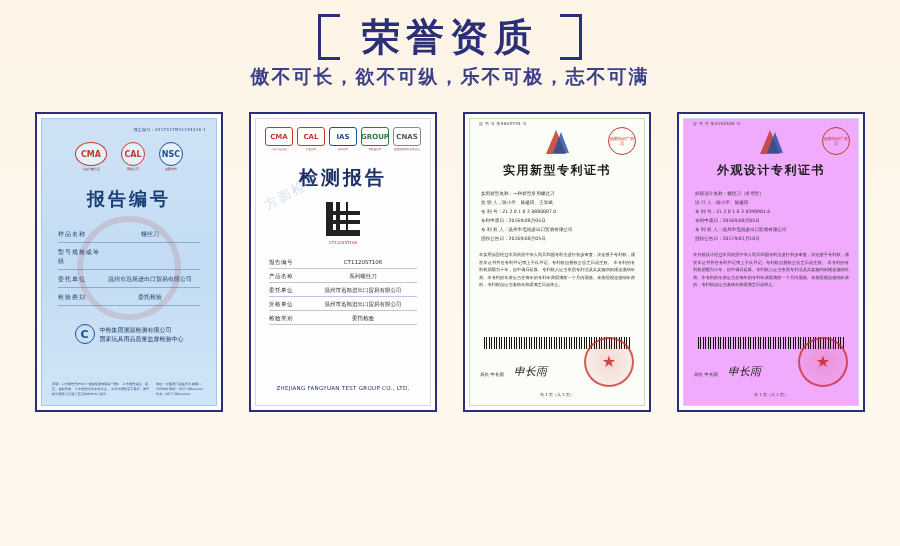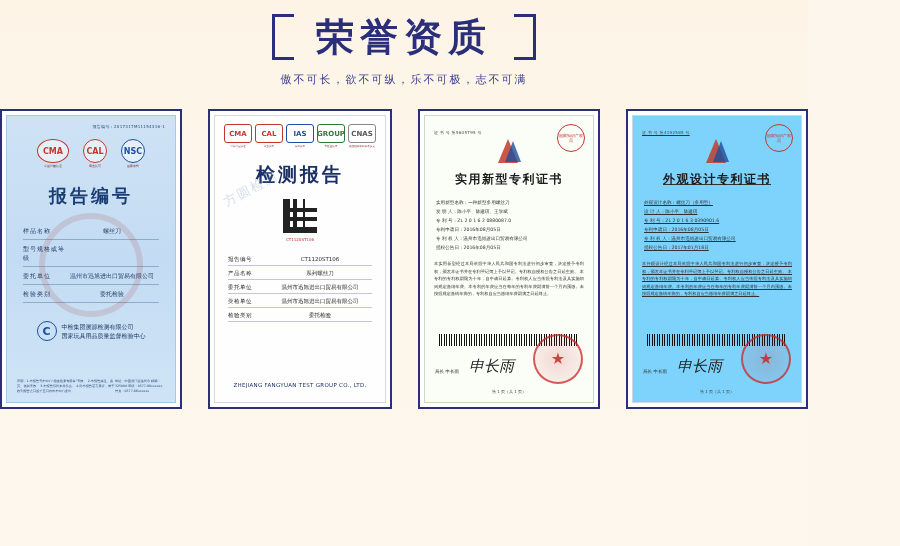--- a/index.html
+++ b/index.html
@@ -8,21 +8,21 @@
   }
   body {
     width: 900px;
     height: 546px;
     background: #fdf6ec;
     font-family: "Liberation Sans", sans-serif;
     overflow: hidden;
     position: relative;
   }
   .page {
-    width: 808px;
+    width: 900px;
     height: 546px;
     position: relative;
     background: linear-gradient(180deg, #fdf4e6 0%, #fdf6ea 40%, #fdf7ee 100%);
   }
 
   
   .header {
     padding-top: 14px;
     text-align: center;
   }
@@ -66,25 +66,26 @@
     line-height: 46px;
   }
   .sub-title {
     margin-top: 12px;
     font-size: 16px;
     color: #5b5fa6;
     letter-spacing: 1px;
     font-family: "DejaVu Sans", sans-serif;
   }
   .tagline {
-    margin-top: 12px;
-    font-size: 11px;
+    margin-top: 4px;
+    font-size: 19px;
     color: #3a3f8a;
     letter-spacing: 2px;
     font-family: "DejaVu Sans", sans-serif;
+    font-weight: bold;
   }
 
   
   .certs {
     margin-top: 22px;
     display: flex;
     justify-content: center;
     gap: 26px;
   }
   .cert-frame {
@@ -295,21 +296,21 @@
     transform: rotate(-28deg);
     letter-spacing: 2px;
     pointer-events:none;
   }
 
   
   .c34 {
     background: #fbfdf7;
     border: 1px solid #cdd9c2;
     box-sizing: border-box;
-    padding: 14px 9px;
+    padding: 2px 9px;
     position: relative;
   }
   .c34 .hdr {
     font-size: 4px;
     color: #444;
     letter-spacing: .3px;
   }
   .c34 .emblem {
     margin: 4px auto 0 auto;
     width: 34px; height: 26px;
@@ -361,41 +362,41 @@
     position:absolute; left: 14px; right: 14px; bottom: 56px;
     height: 12px;
     background: repeating-linear-gradient(90deg, #111 0 1px, transparent 1px 2px, #111 2px 3px, transparent 3px 5px);
   }
   .c34 .sign-row {
     position:absolute; left: 10px; bottom: 26px;
     font-size: 4.5px; color:#333; line-height: 9px;
   }
   .c34 .sign-name {
     position:absolute; left: 44px; bottom: 26px;
-    font-size: 15px; color:#222;
+    font-size: 11px; color:#222;
     font-family: "DejaVu Serif", serif;
     font-style: italic;
   }
   .c34 .red-seal {
     position:absolute; right: 10px; bottom: 18px;
     width: 46px; height: 46px; border-radius:50%;
     border: 2px solid rgba(200,40,40,.75);
     background: radial-gradient(circle, rgba(210,50,50,.18) 0%, rgba(210,50,50,.08) 70%);
     display:flex; align-items:center; justify-content:center;
   }
   .c34 .red-seal .star {
     color: rgba(200,40,40,.85);
     font-size: 16px;
     line-height: 16px;
   }
   .c34 .date {
     position:absolute; left: 0; right: 0; bottom: 8px;
     text-align:center; font-size: 4px; color:#444;
   }
-  .c4 { background: #7dd3fc; border-color:#cfd6e4;text-decoration:underline; }
+  .c4 { background: #f0abfc; border-color:#cfd6e4; }
 </style>
 </head>
 <body>
 
 <div class="page">
 
   <div class="header">
     <div class="title-row">
       <span class="bracket left"></span>
       <span class="main-title">荣誉资质</span>

